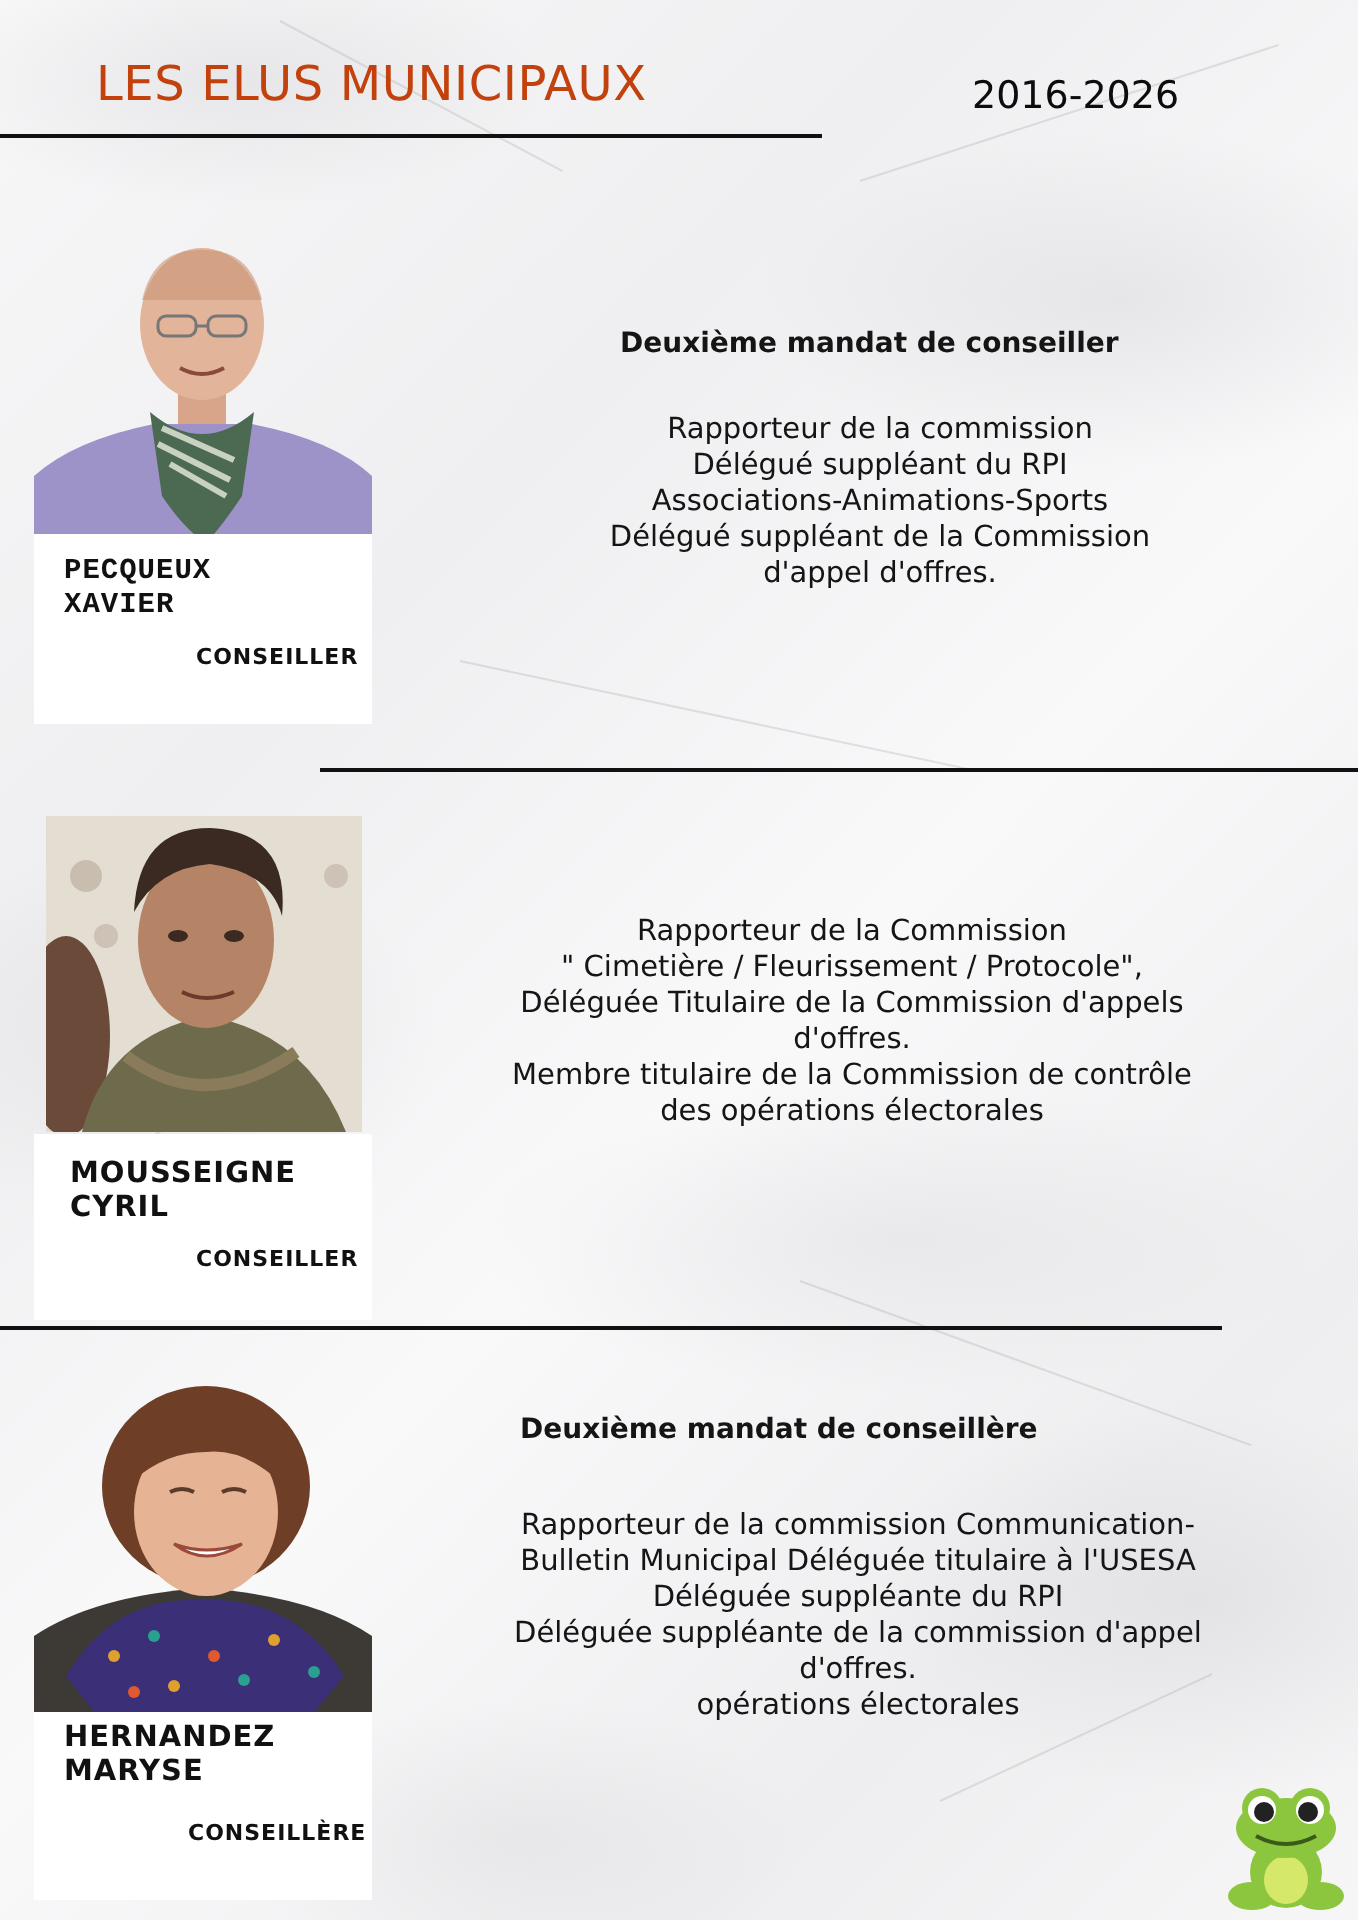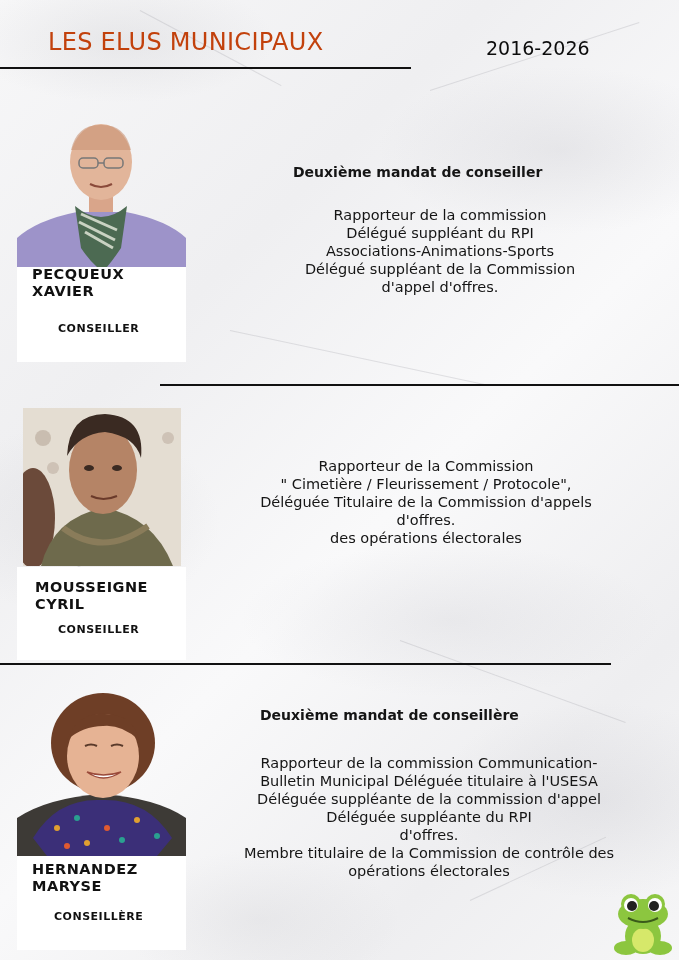--- a/index.html
+++ b/index.html
@@ -35,21 +35,21 @@
       position: absolute; overflow: hidden;
     }
     .card {
       position: absolute; background: #fff;
     }
     .name {
       position: absolute; font-size: 14.5px; font-weight: bold; line-height: 17px;
       letter-spacing: 0.5px; color: #111;
     }
     .role {
-      position: absolute; font-size: 11px; font-weight: bold; letter-spacing: 0.5px; color: #111;
+      position: absolute; font-size: 11px; font-weight: bold; letter-spacing: 0.5px; color: #111; margin-left: 40px;
     }
     .mandat {
       position: absolute; font-size: 14px; font-weight: bold; color: #151515;
       text-align: center; white-space: nowrap;
     }
     .desc {
       position: absolute; font-size: 14.5px; line-height: 18px; text-align: center;
       color: #151515;
     }
     .desc div { white-space: nowrap; }
@@ -78,27 +78,27 @@
       <path d="M64 94 L100 110 M62 102 L98 120 M68 112 L96 128" stroke="#c9d2c2" stroke-width="3"></path>
       <rect x="72" y="70" width="24" height="22" fill="#d9a58a"></rect>
       <ellipse cx="84" cy="42" rx="31" ry="38" fill="#e2b59a"></ellipse>
       <path d="M54 30 Q60 4 84 5 Q108 4 114 30" fill="#c99476" opacity="0.6"></path>
       <rect x="62" y="38" width="19" height="10" rx="4" fill="none" stroke="#777" stroke-width="1.5"></rect>
       <rect x="87" y="38" width="19" height="10" rx="4" fill="none" stroke="#777" stroke-width="1.5"></rect>
       <path d="M81 43 L87 43" stroke="#777" stroke-width="1.5"></path>
       <path d="M73 64 Q84 70 95 64" stroke="#8a4a3a" stroke-width="2" fill="none"></path>
     </svg>
   </div>
-  <div class="name" style="left:32px;top:266px;">
+  <div class="name" style="left:32px;top:278px;font-family:Liberation Mono, monospace;">
     <div>PECQUEUX</div>
     <div>XAVIER</div>
   </div>
   <div class="role" style="left:58px;top:322px;">CONSEILLER</div>
 
-  <div class="mandat" style="left:293px;top:164px;">Deuxième mandat de conseiller</div>
+  <div class="mandat" style="left:310px;top:164px;">Deuxième mandat de conseiller</div>
   <div class="desc" style="left:258px;top:206px;width:364px;">
     <div>Rapporteur de la commission</div>
     <div>Délégué suppléant du RPI</div>
     <div>Associations-Animations-Sports</div>
     <div>Délégué suppléant de la Commission</div>
     <div>d'appel d'offres.</div>
   </div>
 </section>
 
 <div class="rule" style="left:160px;top:384px;width:519px;"></div>
@@ -125,20 +125,21 @@
     <div>MOUSSEIGNE</div>
     <div>CYRIL</div>
   </div>
   <div class="role" style="left:58px;top:623px;">CONSEILLER</div>
 
   <div class="desc" style="left:210px;top:457px;width:432px;">
     <div>Rapporteur de la Commission</div>
     <div>" Cimetière / Fleurissement / Protocole",</div>
     <div>Déléguée Titulaire de la Commission d'appels</div>
     <div>d'offres.</div>
+    <div>Membre titulaire de la Commission de contrôle</div>
     <div>des opérations électorales</div>
   </div>
 </section>
 
 <div class="rule" style="left:0;top:663px;width:611px;"></div>
 
 <section>
   <div class="card" style="left:17px;top:855px;width:169px;height:95px;"></div>
   <div class="photo" style="left:17px;top:688px;width:169px;height:168px;">
     <svg width="169" height="168" viewBox="0 0 169 168">
@@ -162,24 +163,23 @@
   <div class="name" style="left:32px;top:861px;">
     <div>HERNANDEZ</div>
     <div>MARYSE</div>
   </div>
   <div class="role" style="left:54px;top:910px;">CONSEILLÈRE</div>
 
   <div class="mandat" style="left:260px;top:707px;">Deuxième mandat de conseillère</div>
   <div class="desc" style="left:204px;top:754px;width:450px;">
     <div>Rapporteur de la commission Communication-</div>
     <div>Bulletin Municipal Déléguée titulaire à l'USESA</div>
+    <div>Déléguée suppléante du RPI</div>
     <div>Déléguée suppléante de la commission d'appel</div>
-    <div>Déléguée suppléante du RPI</div>
     <div>d'offres.</div>
-    <div>Membre titulaire de la Commission de contrôle des</div>
     <div>opérations électorales</div>
   </div>
 </section>
 
 <div class="frog">
   <svg width="62" height="66" viewBox="0 0 62 66">
     <ellipse cx="14" cy="58" rx="12" ry="7" fill="#8cc63f"></ellipse>
     <ellipse cx="48" cy="58" rx="12" ry="7" fill="#8cc63f"></ellipse>
     <ellipse cx="31" cy="46" rx="18" ry="18" fill="#8cc63f"></ellipse>
     <ellipse cx="31" cy="50" rx="11" ry="12" fill="#d6e86a"></ellipse>

